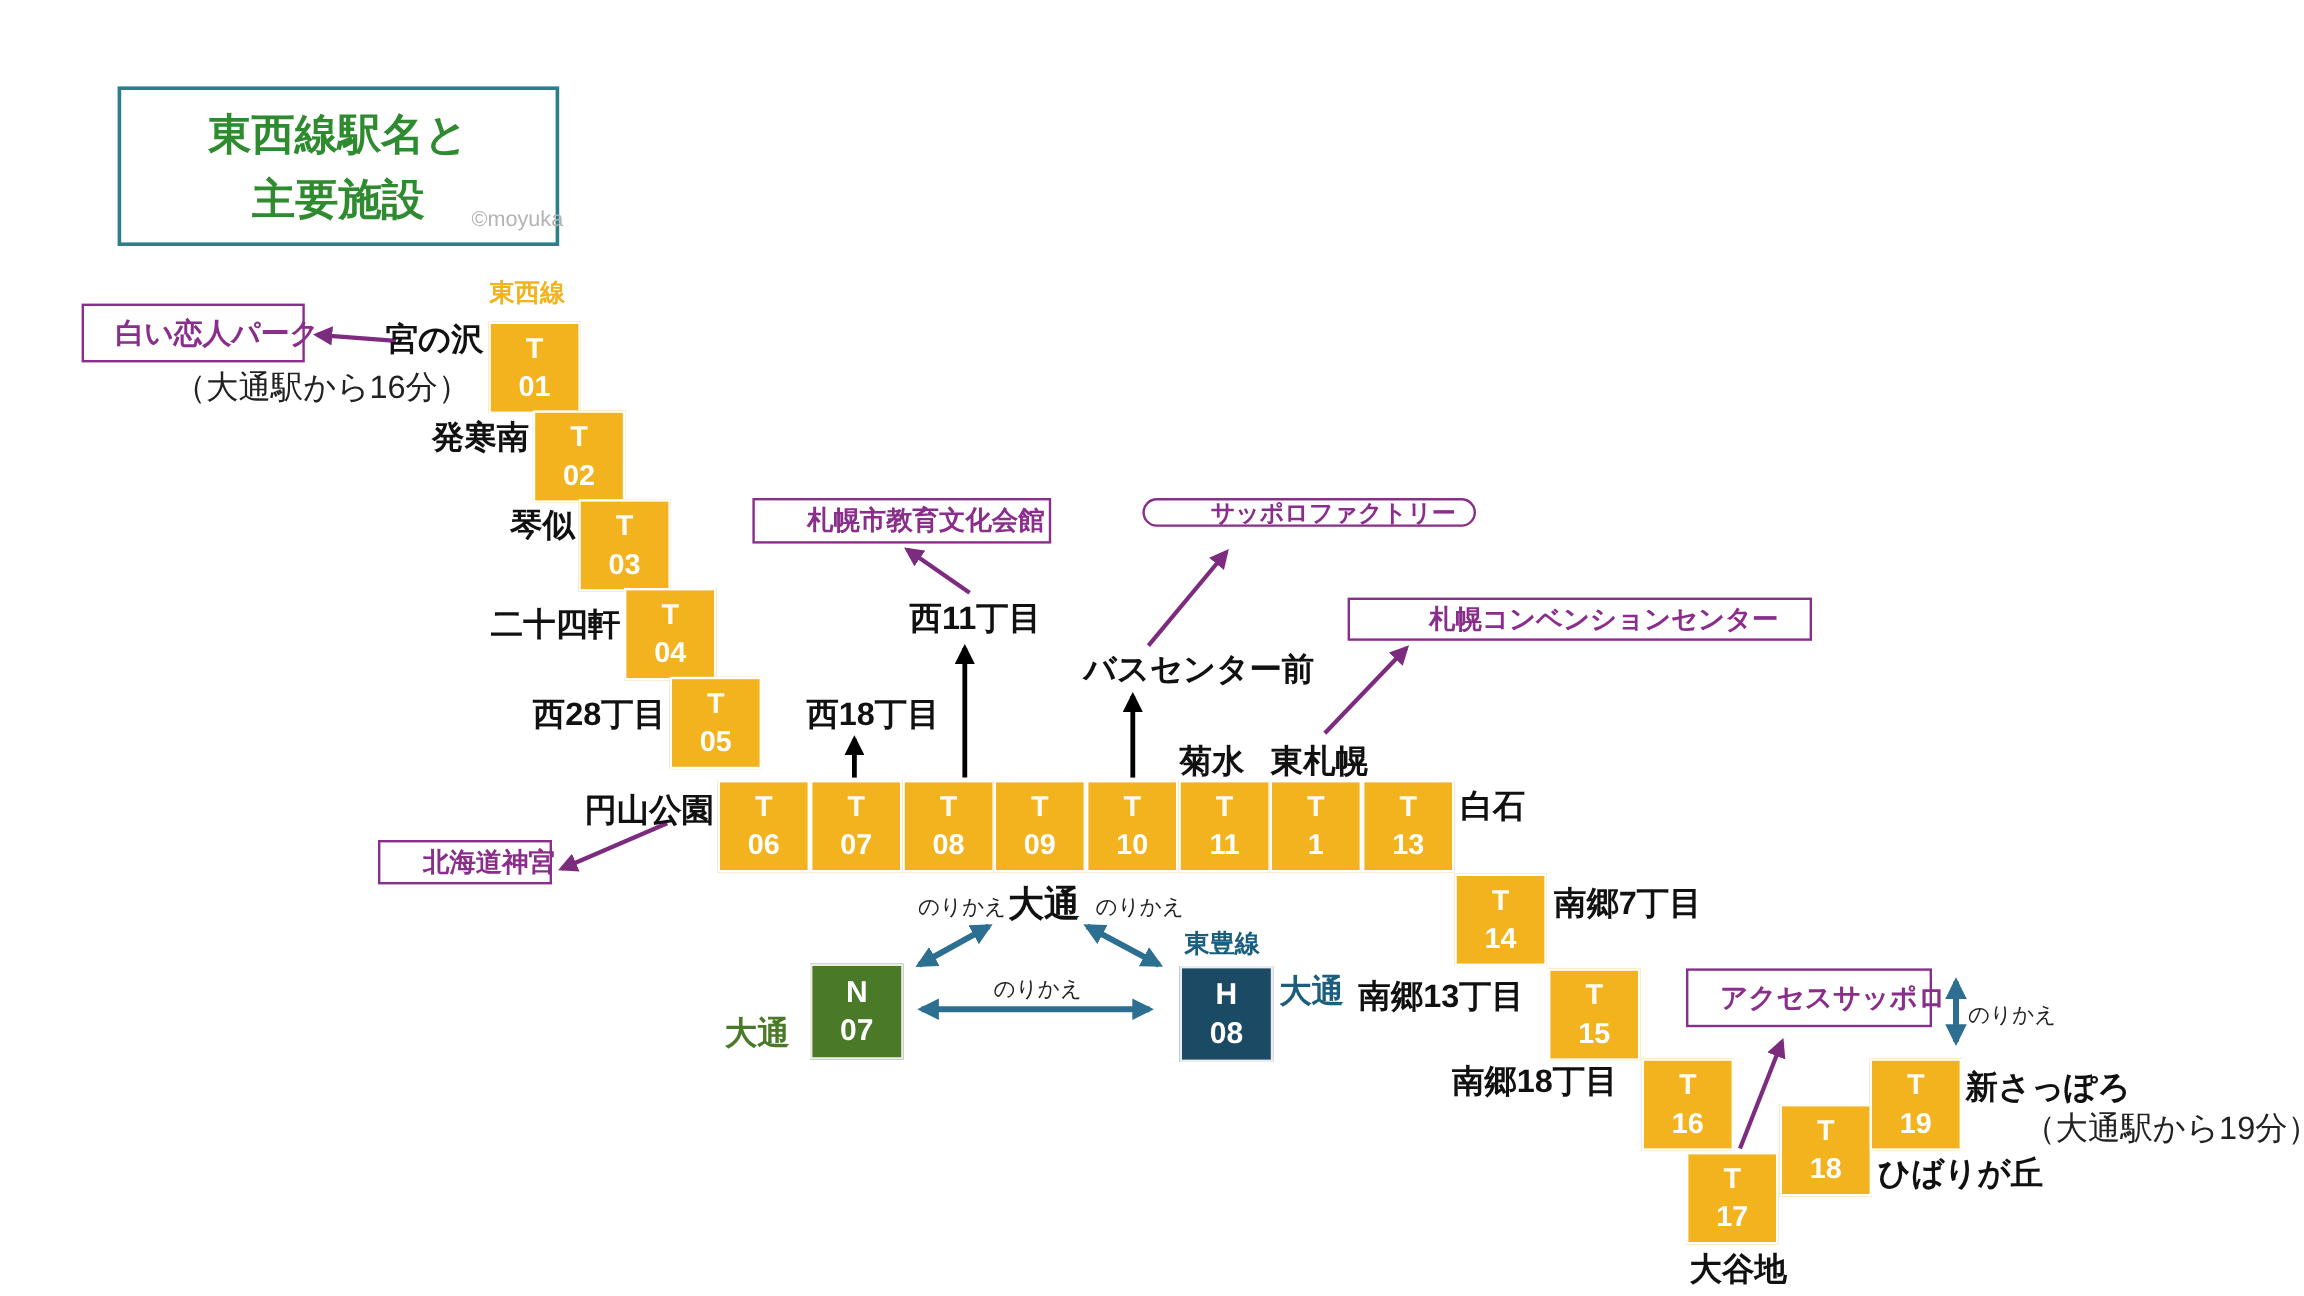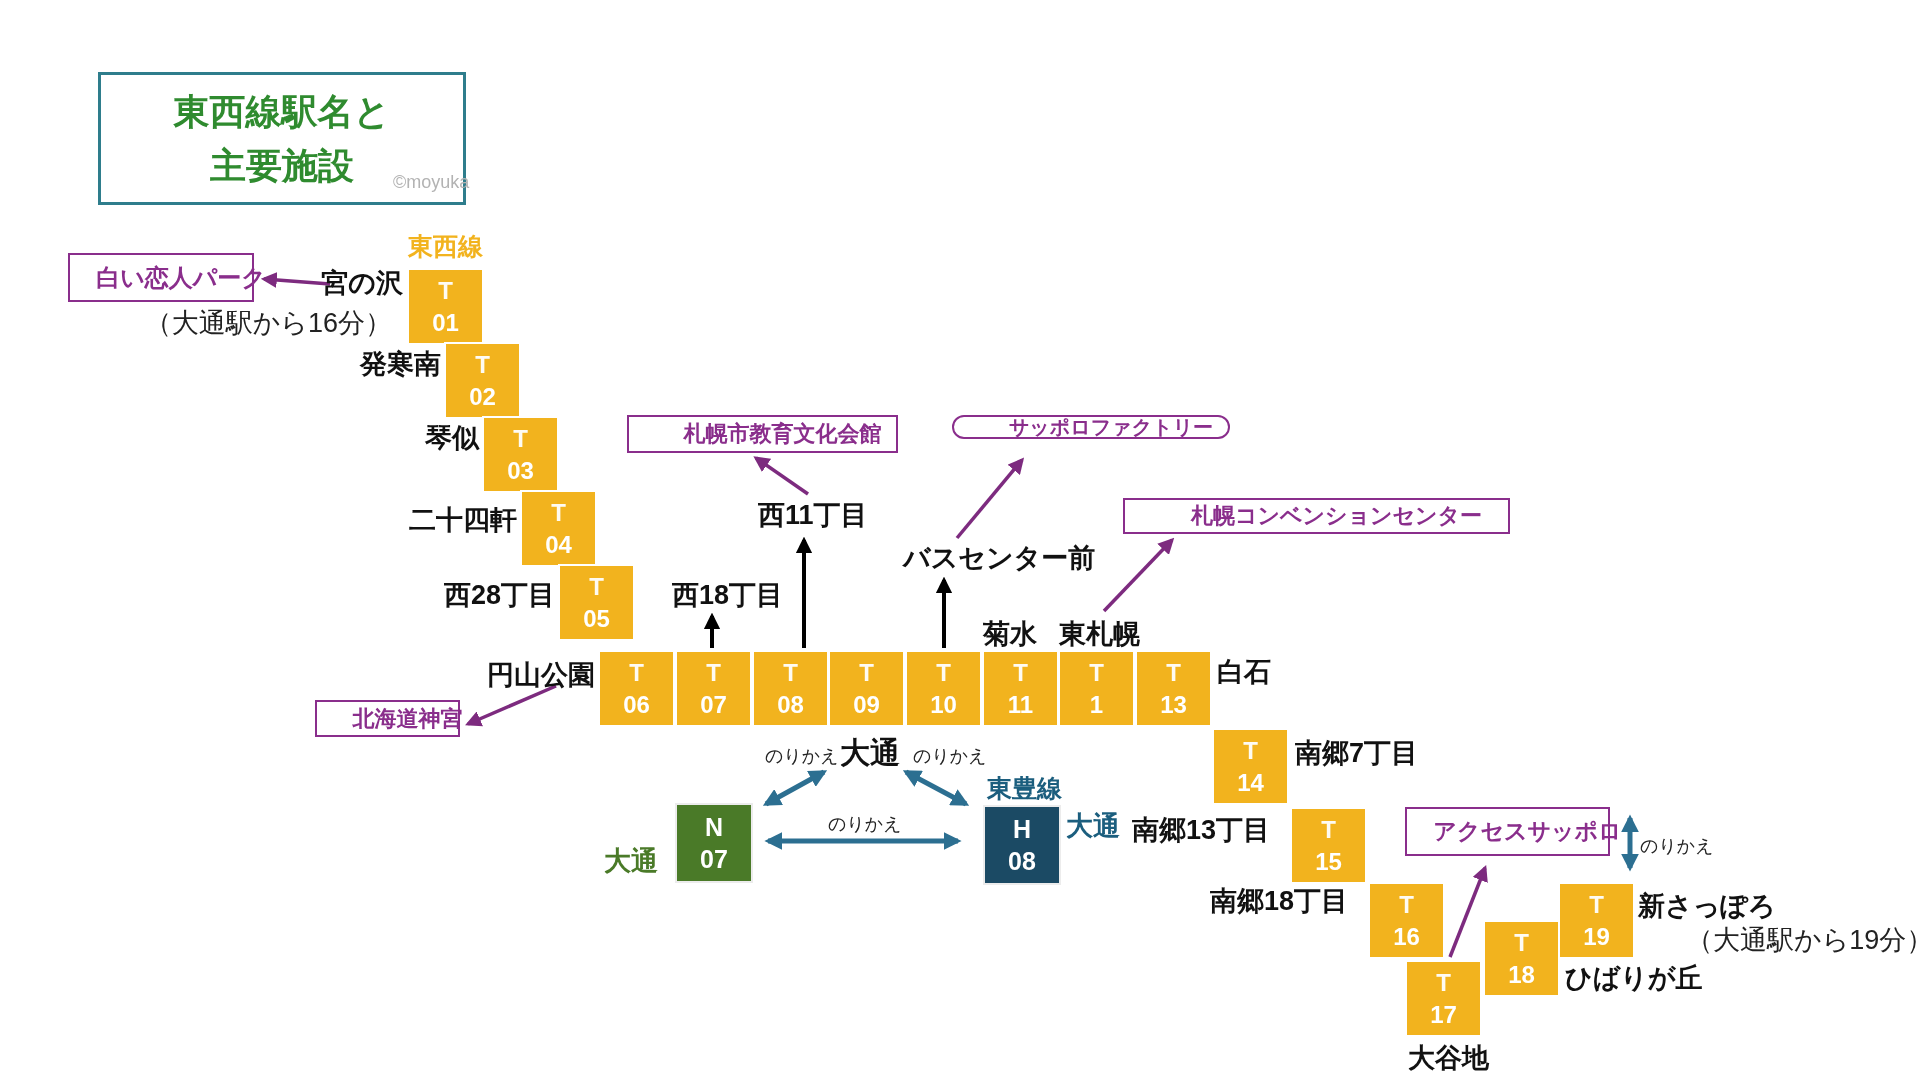--- a/index.html
+++ b/index.html
@@ -37,21 +37,21 @@
   .label{font-weight:700;font-size:27px;color:#111;white-space:nowrap;}
   .label.big{font-size:30px;}
   .note{font-size:27px;color:#222;white-space:nowrap;}
   .norikae{font-size:18px;color:#222;white-space:nowrap;}
   
   .fac{
     border:2px solid var(--purple);color:var(--purple);font-weight:700;background:#fff;
     display:flex;align-items:center;justify-content:center;white-space:nowrap;box-sizing:border-box;padding-left:40px;
   }
   
-  .line-name{font-weight:700;font-size:25px;white-space:nowrap;}
+  .line-name{font-weight:700;font-size:21px;white-space:nowrap;}
   .c-amber{color:var(--line-yellow);}
   .c-green{color:var(--namboku-green);margin-top:35px;}
   .c-teal{color:var(--teal-label);}
   .odori-side{font-weight:700;font-size:27px;white-space:nowrap;}
   
   .xfer{
     width:78px;height:80px;border:2px solid #ececec;box-sizing:border-box;
     display:flex;flex-direction:column;align-items:center;justify-content:center;
     color:#fff;font-weight:700;font-size:25px;line-height:1.3;
   }
@@ -208,21 +208,21 @@
   <div class="abs label" style="right:572px;top:883px;">南郷18丁目</div>
   <div class="abs label" style="left:1408px;top:1040px;">大谷地</div>
   <div class="abs label" style="left:1565px;top:960px;">ひばりが丘</div>
   <div class="abs label" style="left:1638px;top:888px;">新さっぽろ</div>
 
   <div class="abs note" style="right:1528px;top:305px;">（大通駅から16分）</div>
   <div class="abs note" style="left:1686px;top:922px;">（大通駅から19分）</div>
 
   <div class="abs fac" style="left:68px;top:253px;width:186px;height:49px;font-size:24px;">白い恋人パーク</div>
   <div class="abs fac" style="left:315px;top:700px;width:145px;height:37px;font-size:22px;text-align:right;">北海道神宮</div>
-  <div class="abs fac" style="left:627px;top:415px;width:271px;height:38px;font-size:22px;">札幌市教育文化会館</div>
+  <div class="abs fac" style="left:627px;top:415px;width:249px;height:38px;font-size:22px;">札幌市教育文化会館</div>
   <div class="abs fac" style="left:952px;top:415px;width:278px;height:24px;font-size:20px;border-radius:17px;">サッポロファクトリー</div>
   <div class="abs fac" style="left:1123px;top:498px;width:387px;height:36px;font-size:22px;">札幌コンベンションセンター</div>
   <div class="abs fac" style="left:1405px;top:807px;width:205px;height:49px;font-size:23px;">アクセスサッポロ</div>
 
   <div class="abs line-name c-green" style="left:678px;top:772px;">南北線</div>
   <div class="abs line-name c-teal" style="left:987px;top:772px;">東豊線</div>
 
   <div class="abs xfer green" style="left:675px;top:803px;">
     <span>N</span>
       <span>07</span>

